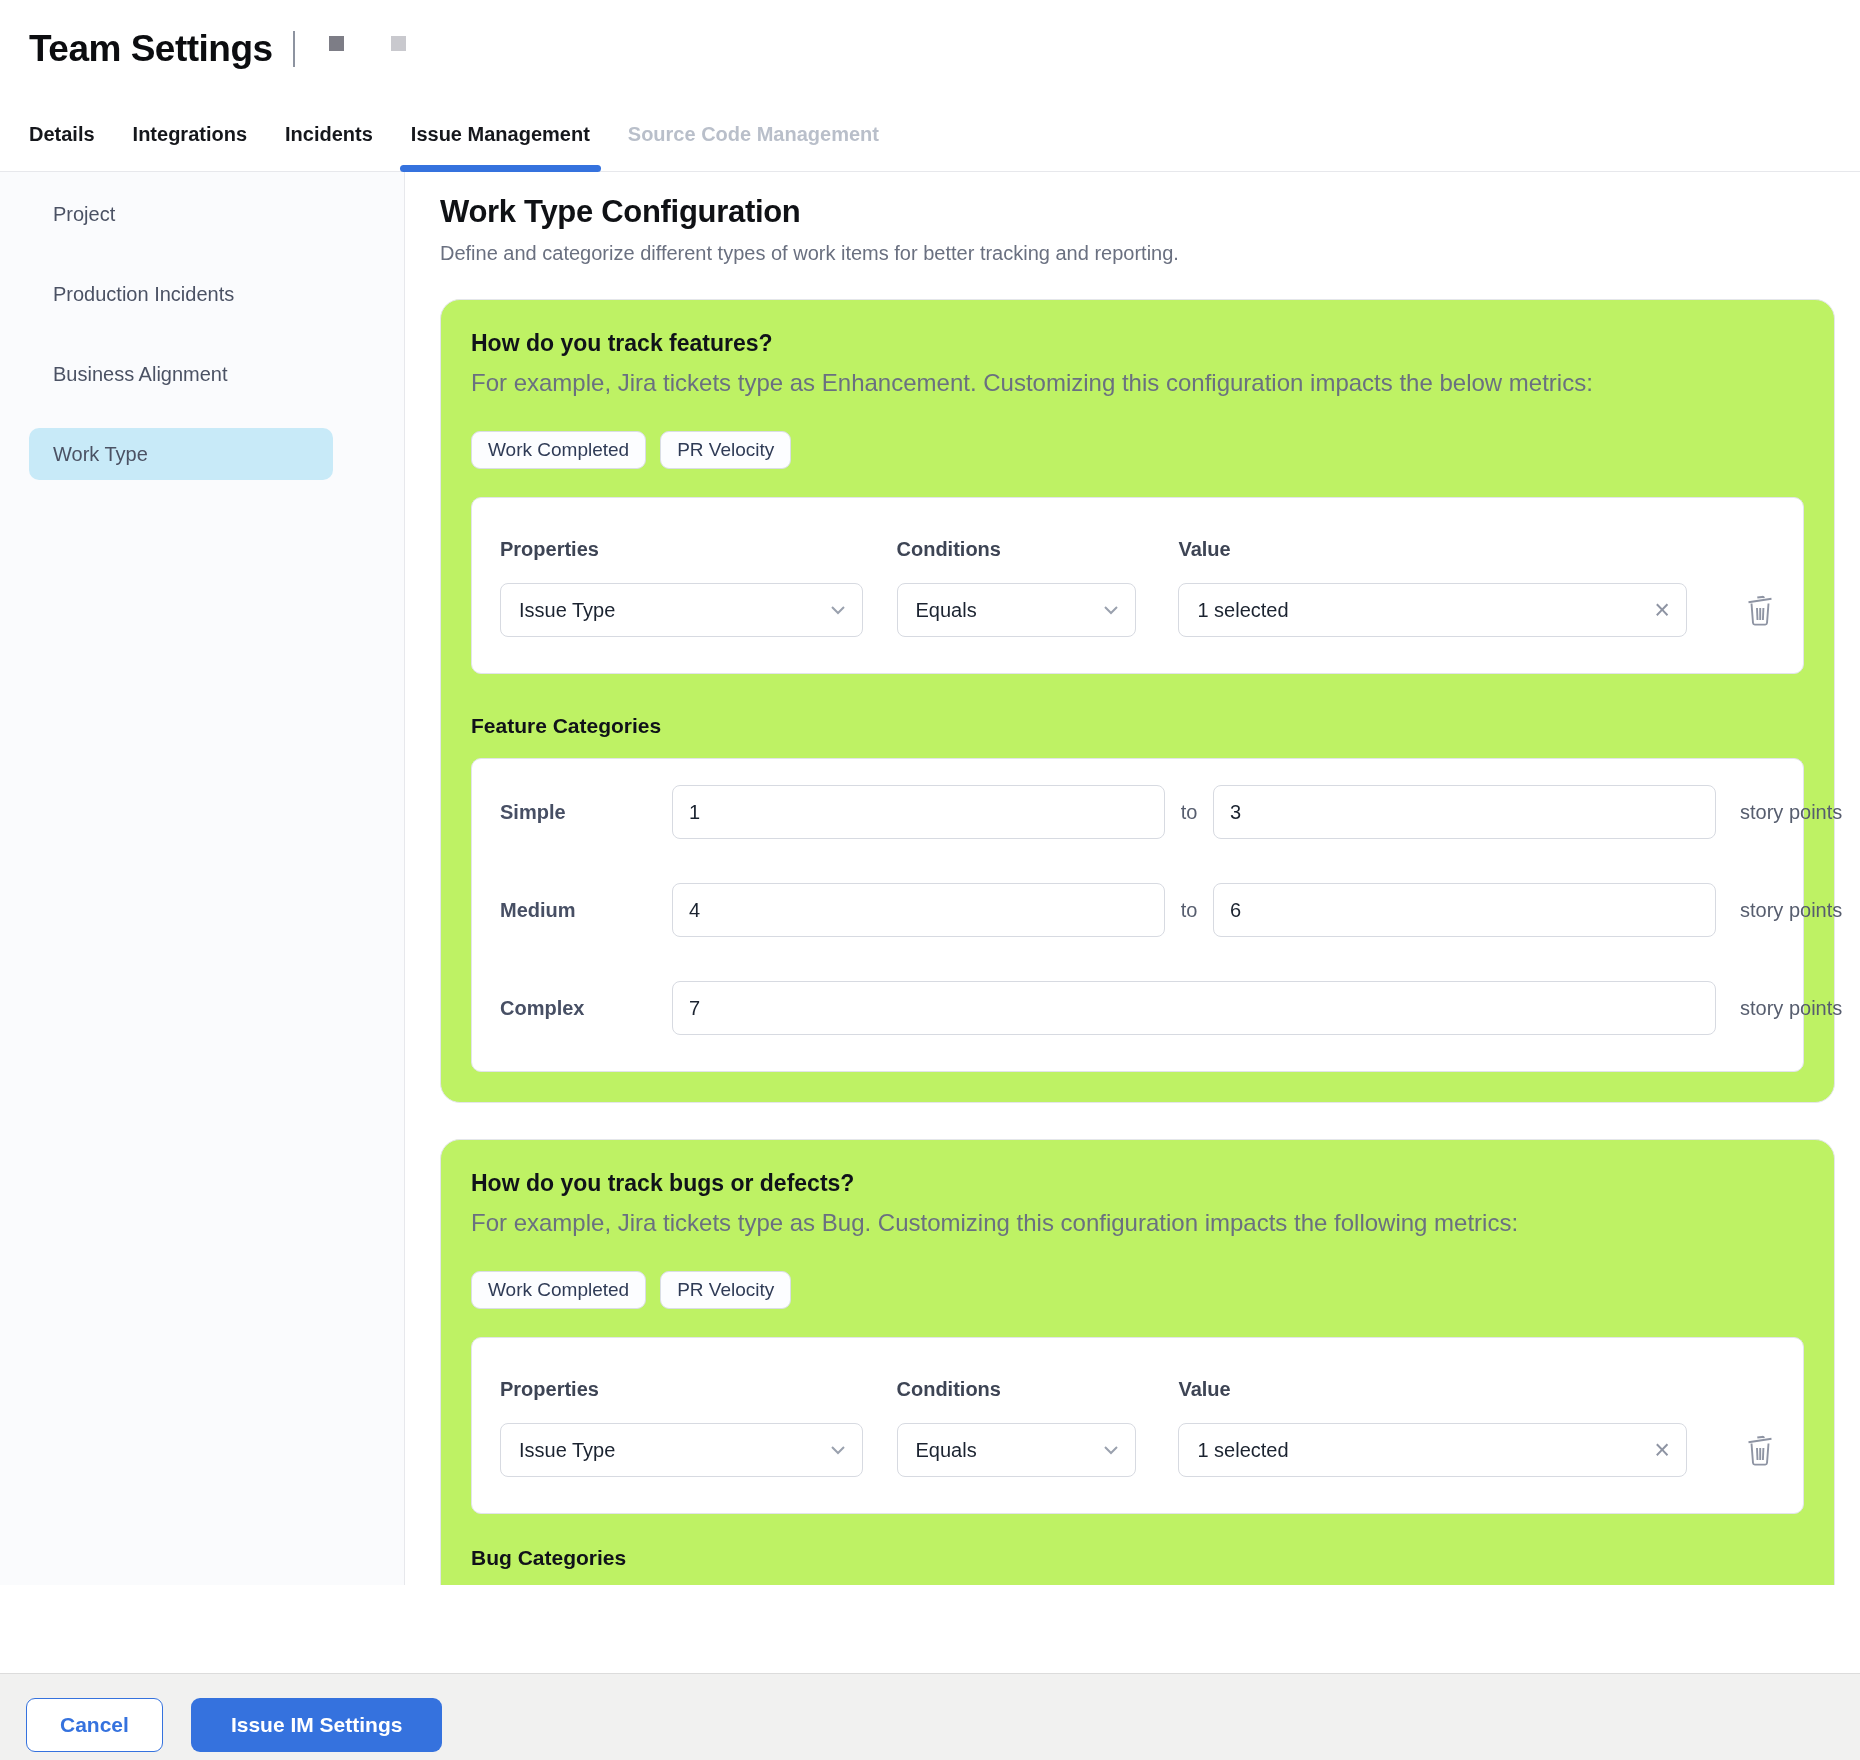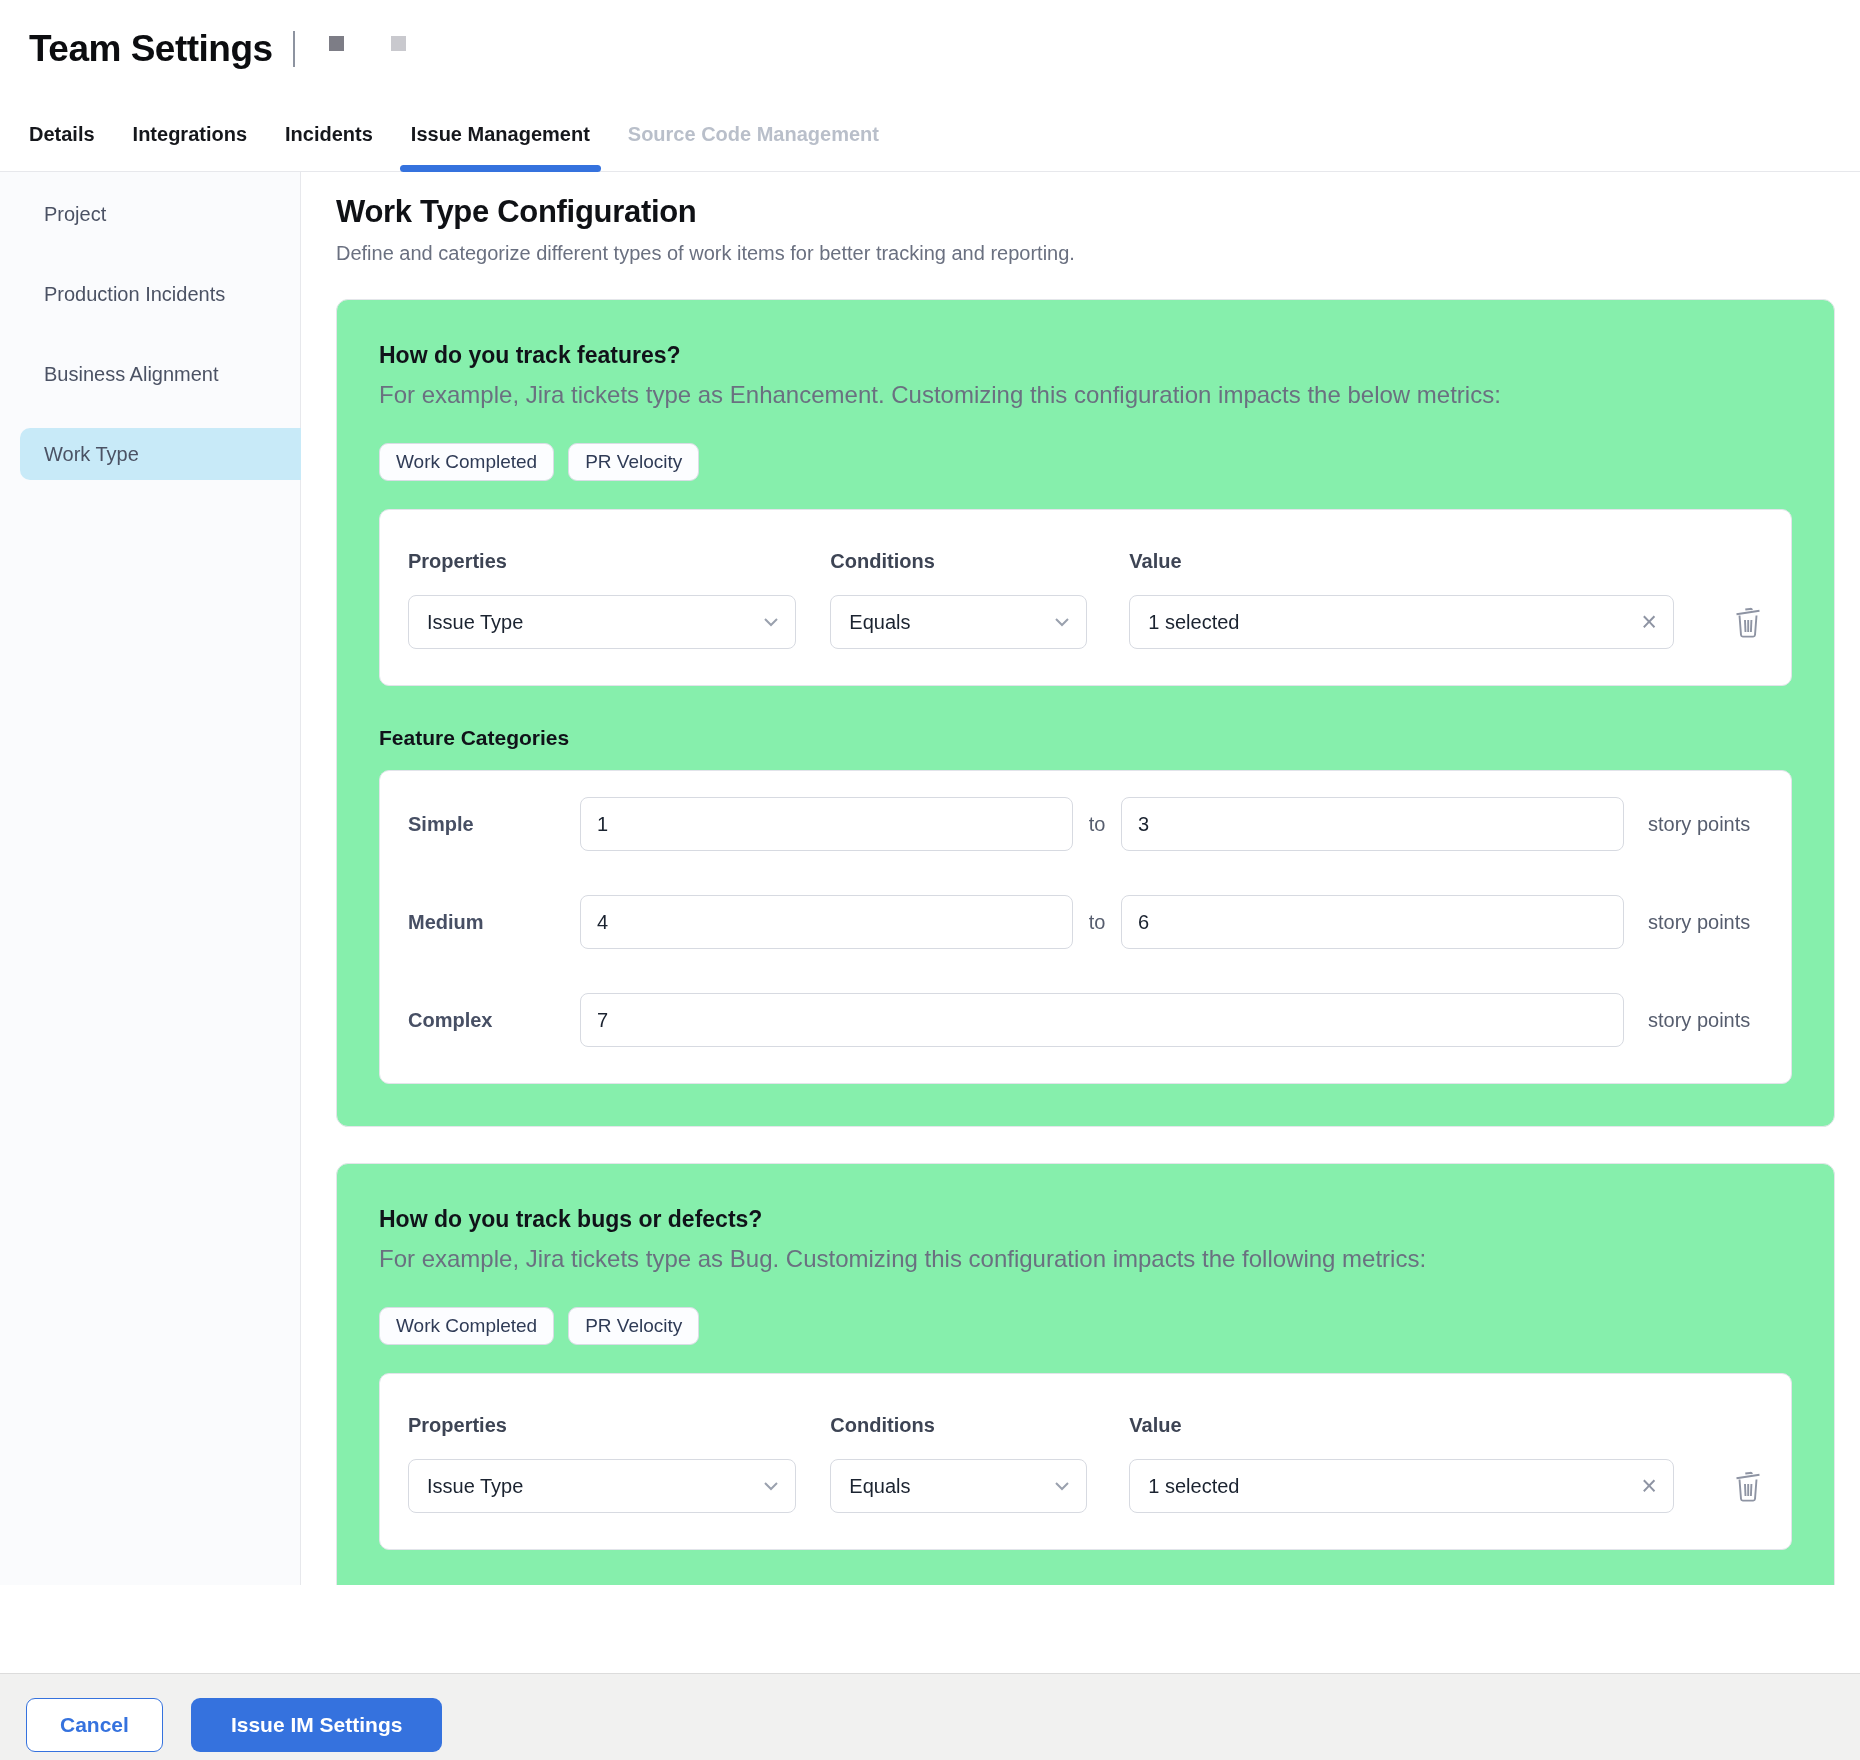--- a/index.html
+++ b/index.html
@@ -18,32 +18,32 @@
   .tabs { height: 74px; display: flex; align-items: stretch; border-bottom: 1px solid #e7e8ec;
     padding-left: 18px; background: #fff; }
   .tab { position: relative; display: flex; align-items: center; padding: 0 11px; margin-right: 16px;
     font-size: 20px; font-weight: 700; color: #15171c; cursor: pointer; white-space: nowrap; }
   .tab.active::after { content: ""; position: absolute; left: 0; right: 0; bottom: -1px; height: 7px;
     border-radius: 4px; background: #3572de; }
   .tab.disabled { color: #b9bfca; cursor: default; }
 
   
   .content-row { display: flex; height: 1413px; overflow: hidden; }
-  .sidebar { width: 301px; flex: none; background: #fafbfd; border-right: 1px solid #e7e8ec;
-    padding: 16px 0 0 20px; }
+  .sidebar { width: 405px; flex: none; background: #fafbfd; border-right: 1px solid #e7e8ec;
+    padding: 16px 0 0 29px; }
   .side-item { width: 304px; height: 52px; display: flex; align-items: center; padding-left: 24px;
     margin-bottom: 28px; border-radius: 10px; font-size: 20px; color: #4b5264; cursor: pointer; }
   .side-item.selected { background: #c8eaf8; }
 
   .main { flex: 1; background: #ffffff; padding: 22px 25px 0 35px; overflow: hidden; }
   .page-title { font-size: 31px; font-weight: 700; color: #0f1115; letter-spacing: -0.3px; }
   .page-subtitle { margin-top: 12px; font-size: 20px; color: #6a7080; }
 
   
-  .card { border: 1px solid #e4e6ea; border-radius: 12px; background: #86efac; padding: 42px; margin-top: 34px; }
+  .card { border: 1px solid #e4e6ea; border-radius: 20px; background: #bef264; padding: 30px; margin-top: 34px; }
   .card + .card { margin-top: 36px; }
   .card-heading { font-size: 23px; font-weight: 700; color: #101219; }
   .card-desc { margin-top: 12px; font-size: 24px; color: #6a7080; }
   .chips { margin-top: 34px; display: flex; gap: 14px; }
   .chip { height: 38px; display: inline-flex; align-items: center; padding: 0 16px; font-size: 19px;
     color: #2f3b56; background: #fcfdff; border: 1px solid #d9dde5; border-radius: 9px; }
 
   .panel { border: 1px solid #e2e4ea; border-radius: 10px; background: #fff; }
   .rule-panel { margin-top: 28px; padding: 40px 28px 36px 28px; }
   .rule-grid { display: flex; align-items: flex-end; gap: 24px; }

